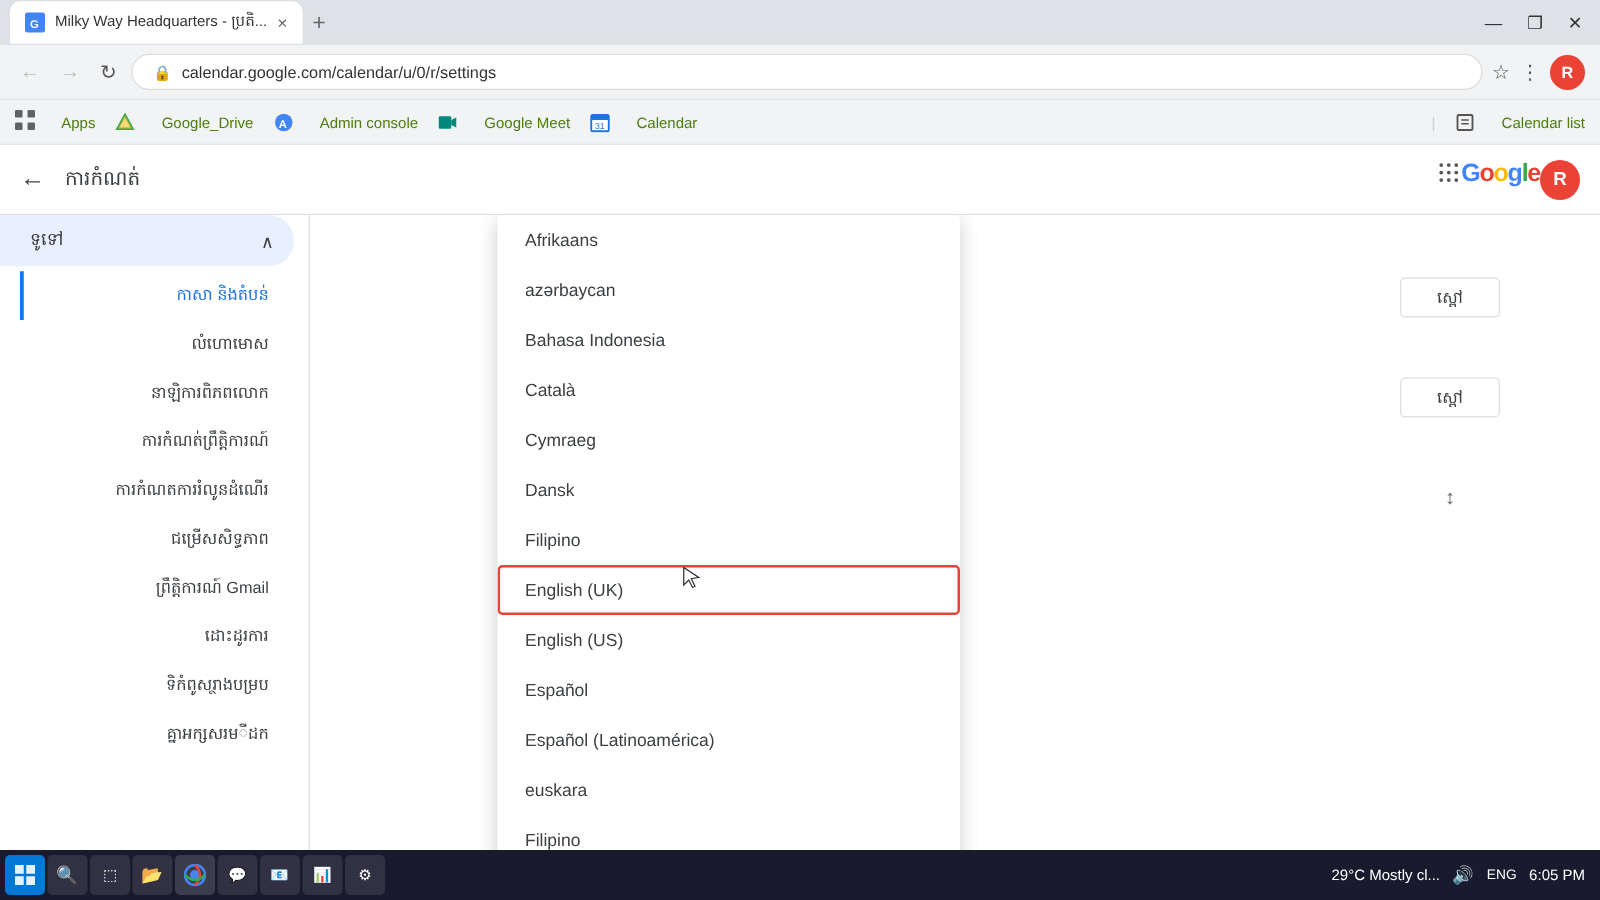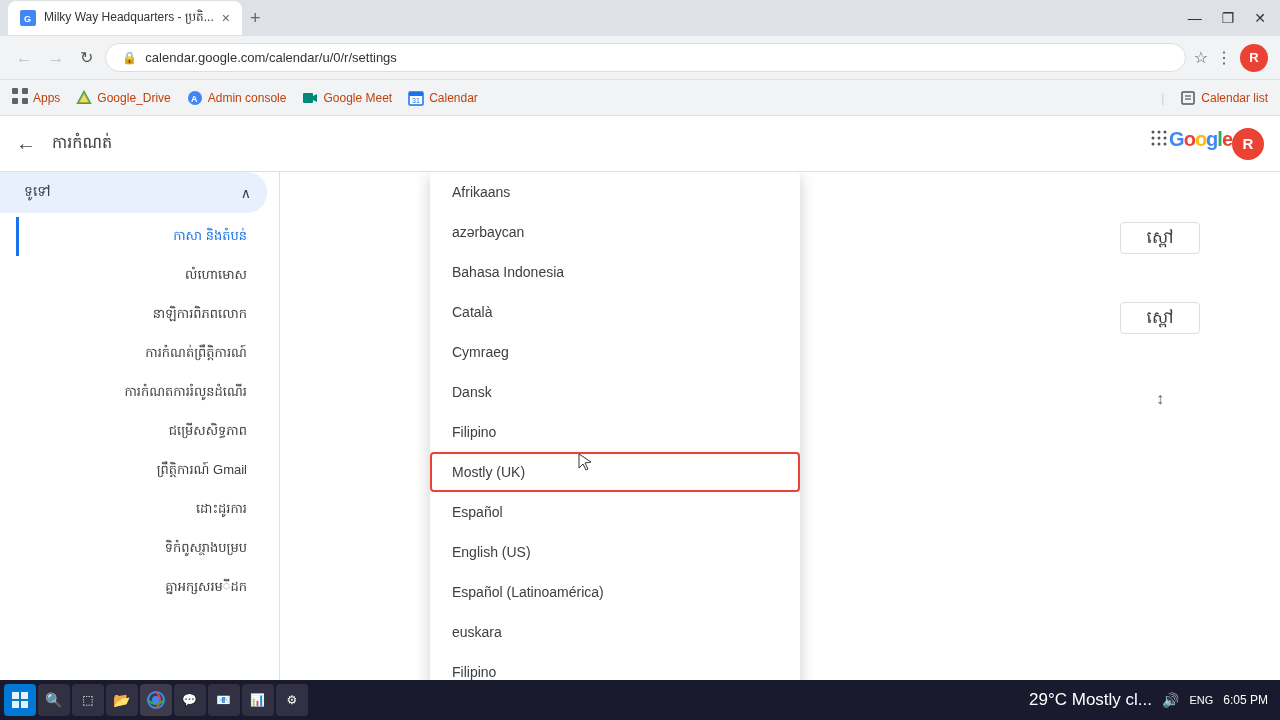--- a/index.html
+++ b/index.html
@@ -84,35 +84,35 @@
       height: 36px;
       background: #f1f3f4;
       border-bottom: 1px solid #e0e0e0;
       display: flex;
       align-items: center;
       padding: 0 12px;
       gap: 16px;
       font-size: 12px;
     }
     .bookmark-item {
-      display: flex; align-items: center; gap: 5px;
-      color: #c2410c; cursor: pointer; white-space: nowrap;
+      display: flex; align-items: center; gap: 21px;
+      color: #4d7c0f; cursor: pointer; white-space: nowrap;
     }
     .reading-list-divider { color: #ccc; margin-left: auto; }
 
     
     .page-content {
       display: flex;
       height: calc(720px - 36px - 44px - 36px);
       background: #fff;
     }
 
     
     .sidebar {
-      width: 280px;
+      width: 248px;
       border-right: 1px solid #e0e0e0;
       overflow-y: auto;
       flex-shrink: 0;
     }
     .back-btn { color: #444; font-size: 18px; cursor: pointer; }
 
     .sidebar-section {
       padding: 4px 16px;
       text-align: right;
     }
@@ -174,21 +174,21 @@
       border-radius: 4px;
     }
     .right-label-box {
       width: 80px;
       height: 32px;
       border: 1px solid #ddd;
       border-radius: 4px;
       display: flex;
       align-items: center;
       justify-content: center;
-      font-size: 17px;
+      font-size: 13px;
       color: #3c4043;
     }
     .right-arrow {
       display: flex;
       flex-direction: column;
       align-items: center;
       color: #666;
       font-size: 18px;
       margin-top: 8px;
     }
@@ -378,23 +378,23 @@
   <div class="main-area" style="margin-top:56px; position:relative;">
 
     <div class="dropdown-overlay">
       <div class="dropdown-item">Afrikaans</div>
       <div class="dropdown-item">azərbaycan</div>
       <div class="dropdown-item">Bahasa Indonesia</div>
       <div class="dropdown-item">Català</div>
       <div class="dropdown-item">Cymraeg</div>
       <div class="dropdown-item">Dansk</div>
       <div class="dropdown-item">Filipino</div>
-      <div class="dropdown-item selected">Mostly (UK)</div>
+      <div class="dropdown-item selected">English (UK)</div>
+      <div class="dropdown-item">English (US)</div>
       <div class="dropdown-item">Español</div>
-      <div class="dropdown-item">English (US)</div>
       <div class="dropdown-item">Español (Latinoamérica)</div>
       <div class="dropdown-item">euskara</div>
       <div class="dropdown-item">Filipino</div>
       <div class="dropdown-item">Français</div>
     </div>
 
     <div style="position:absolute; right:80px; top:50px; display:flex; flex-direction:column; gap:48px;">
       <div class="right-label-box">ស្ពៅ</div>
       <div class="right-label-box">ស្ពៅ</div>
       <div class="right-arrow">
@@ -429,20 +429,20 @@
         <path d="M9 1 Q17 9 9 17" fill="none" stroke="#ea4335" stroke-width="2"></path>
         <path d="M1 9 Q9 17 17 9" fill="none" stroke="#34a853" stroke-width="2"></path>
       </svg>
   </div>
   <div class="taskbar-btn" style="background:rgba(255,255,255,0.1); color:white; font-size:12px;">💬</div>
   <div class="taskbar-btn" style="background:rgba(255,255,255,0.1); color:white; font-size:12px;">📧</div>
   <div class="taskbar-btn" style="background:rgba(255,255,255,0.1); color:white; font-size:12px;">📊</div>
   <div class="taskbar-btn" style="background:rgba(255,255,255,0.1); color:white; font-size:12px;">⚙</div>
 
   <div style="margin-left:auto; display:flex; align-items:center; gap:10px; color:white; font-size:11px; padding-right:8px;">
-    <span style="font-size:17px;">29°C Mostly cl...</span>
+    <span style="font-size:12px;">29°C Mostly cl...</span>
     <span style="font-size:14px; cursor:pointer;">🔊</span>
     <span>ENG</span>
     <div style="text-align:left;">
       <div style="font-size:12px;">6:05 PM</div>
     </div>
   </div>
 </div>
 
 </body></html>

